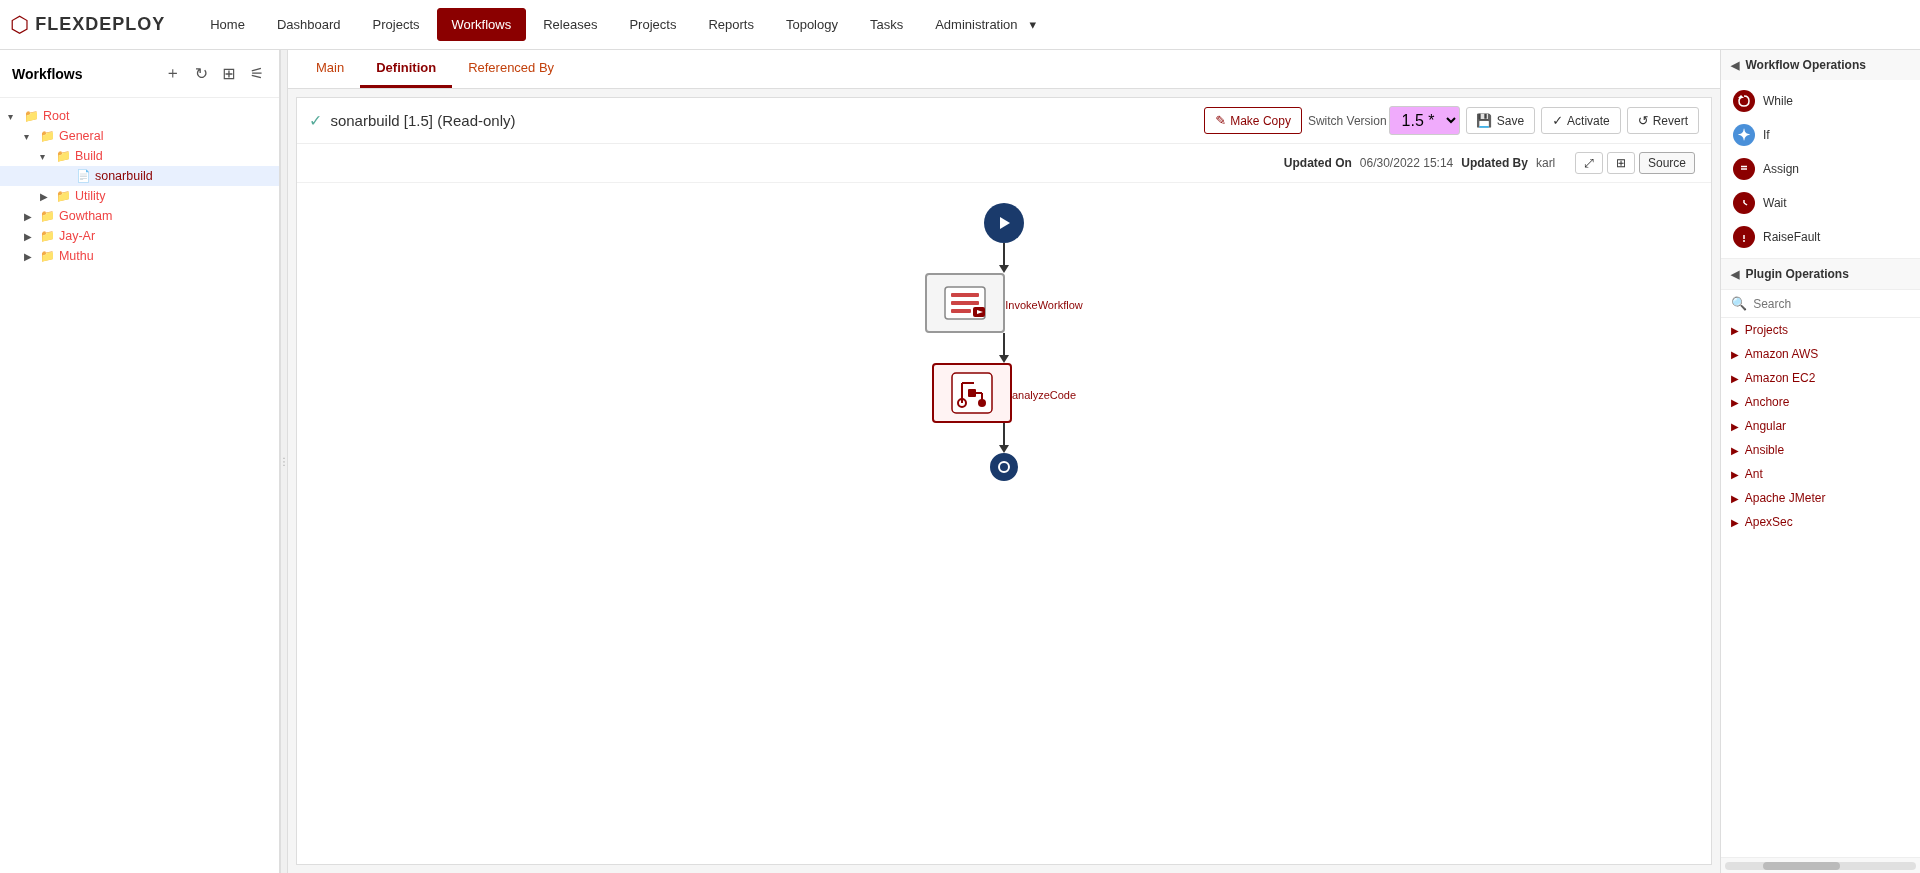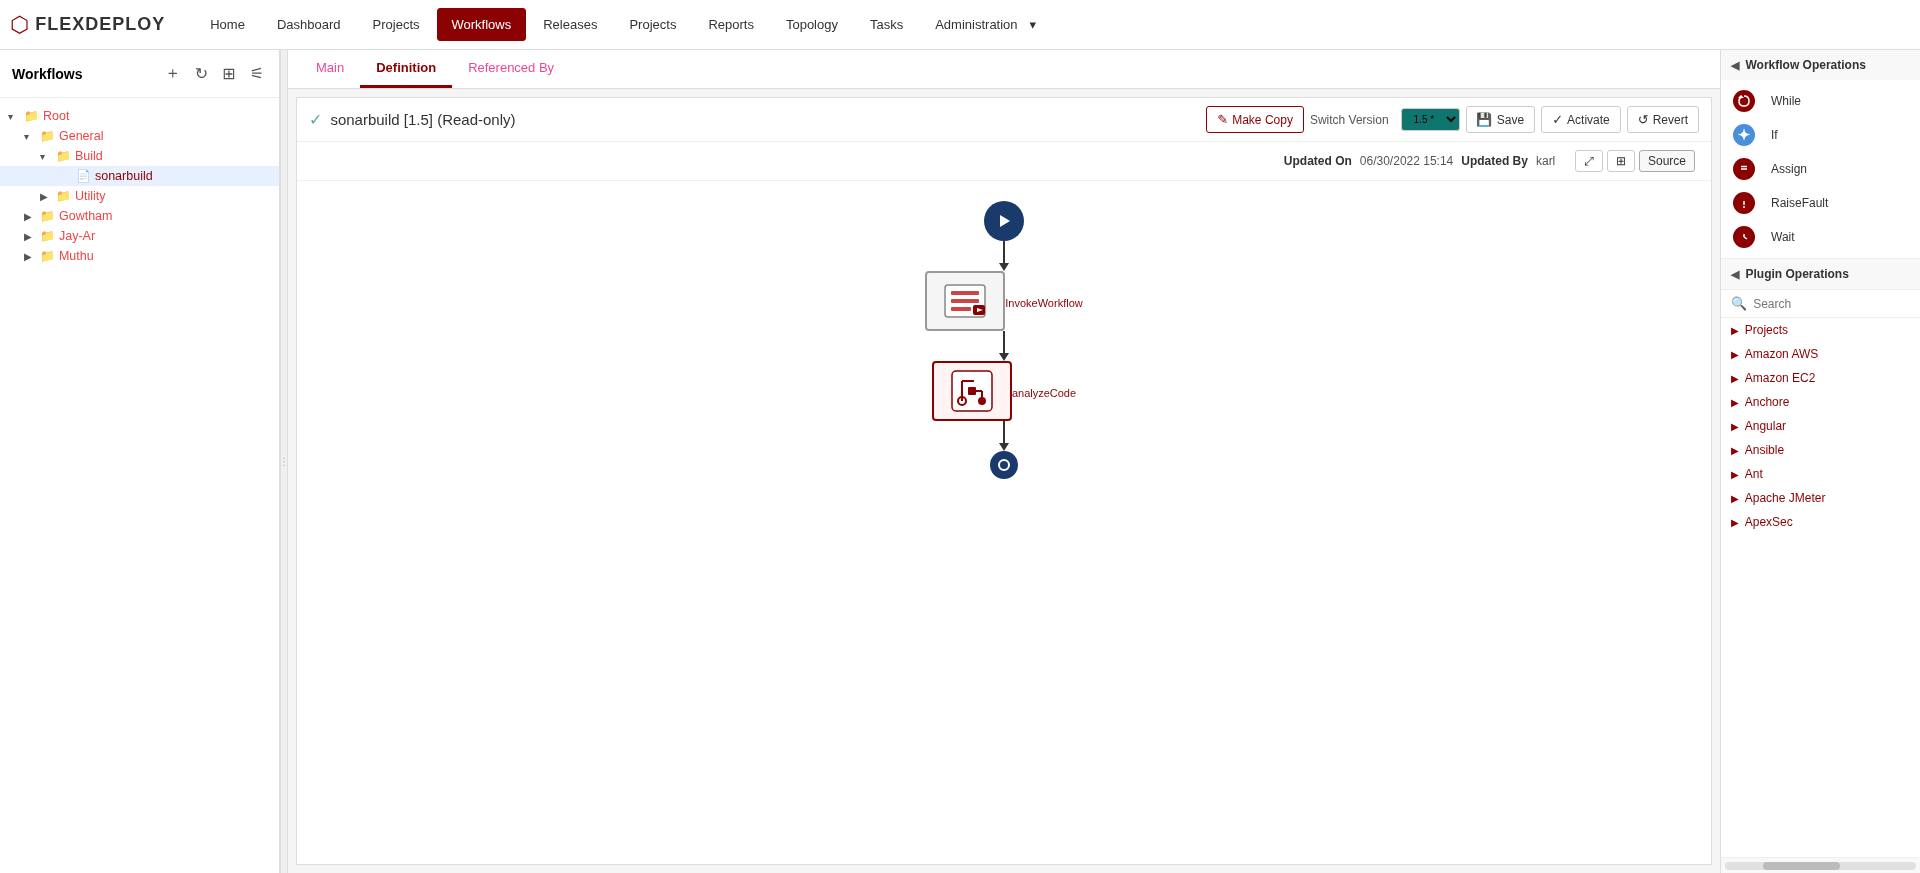--- a/index.html
+++ b/index.html
@@ -88,21 +88,21 @@
       background: #fff;
       border-bottom: 1px solid #ddd;
       display: flex;
       padding: 0 12px;
     }
     .tab {
       padding: 10px 16px;
       cursor: pointer;
       border-bottom: 3px solid transparent;
       font-size: 13px;
-      color: #ec4899;
+      color: #c2410c;
     }
     .tab.active { border-bottom-color: #8b0000; color: #8b0000; font-weight: bold; }
 
     
     .workflow-editor {
       flex: 1;
       display: flex;
       flex-direction: column;
       background: #fff;
       margin: 8px;
@@ -130,30 +130,30 @@
       background: #fff;
       cursor: pointer;
       font-size: 12px;
       color: #333;
     }
     .wf-btn.primary { background: #fff; border-color: #8b0000; color: #8b0000; }
     .wf-btn-icon { font-size: 13px; }
     .version-select {
       display: flex;
       align-items: center;
-      gap: 12px;
+      gap: 2px;
       font-size: 12px;
     }
     .version-label { color: #555; }
     .version-dropdown {
       border: 1px solid #ccc;
       border-radius: 3px;
       padding: 4px 8px;
-      font-size: 10px;
-      background: #0f766e;
+      font-size: 16px;
+      background: #f0abfc;
       cursor: pointer;
     }
 
     
     .workflow-canvas {
       flex: 1;
       display: flex;
       flex-direction: column;
       overflow: auto;
       position: relative;
@@ -243,21 +243,21 @@
       background: #f8f8f8;
       font-weight: bold;
       font-size: 12px;
       color: #333;
     }
     .panel-section-icon { color: #555; font-size: 11px; }
     .panel-ops-list { padding: 4px 0; overflow-y: auto; }
     .panel-op-item {
       display: flex;
       align-items: center;
-      gap: 16px;
+      gap: 8px;
       padding: 6px 12px;
       cursor: pointer;
       font-size: 12px;
     }
     .op-icon {
       width: 22px;
       height: 22px;
       border-radius: 50%;
       display: flex;
       align-items: center;
@@ -595,41 +595,41 @@
             <svg width="14" height="14" viewBox="0 0 14 14">
               <circle cx="7" cy="7" r="6" fill="#8b0000"></circle>
               <line x1="4" y1="7" x2="10" y2="7" stroke="white" stroke-width="1.5"></line>
               <line x1="4" y1="4.5" x2="10" y2="4.5" stroke="white" stroke-width="1.5"></line>
             </svg>
           </div>
           <span class="op-label">Assign</span>
         </div>
 
         <div class="panel-op-item">
+          <div class="op-icon op-wait">
+            <svg width="14" height="14" viewBox="0 0 14 14">
+              <circle cx="7" cy="7" r="6" fill="#8b0000"></circle>
+              <line x1="7" y1="4" x2="7" y2="7" stroke="white" stroke-width="1.5"></line>
+              <line x1="7" y1="7" x2="10" y2="9" stroke="white" stroke-width="1.5"></line>
+            </svg>
+          </div>
+          <span class="op-label">Wait</span>
+        </div>
+
+        <div class="panel-op-item">
           <div class="op-icon op-raise">
             <svg width="14" height="14" viewBox="0 0 14 14">
               <polygon points="7,1 13,13 1,13" fill="#8b0000" stroke="#8b0000" stroke-width="1"></polygon>
               <line x1="7" y1="5" x2="7" y2="9" stroke="white" stroke-width="1.5"></line>
               <circle cx="7" cy="11" r="1" fill="white"></circle>
             </svg>
           </div>
           <span class="op-label">RaiseFault</span>
         </div>
 
-        <div class="panel-op-item">
-          <div class="op-icon op-wait">
-            <svg width="14" height="14" viewBox="0 0 14 14">
-              <circle cx="7" cy="7" r="6" fill="#8b0000"></circle>
-              <line x1="7" y1="4" x2="7" y2="7" stroke="white" stroke-width="1.5"></line>
-              <line x1="7" y1="7" x2="10" y2="9" stroke="white" stroke-width="1.5"></line>
-            </svg>
-          </div>
-          <span class="op-label">Wait</span>
-        </div>
-
       </div>
     </div>
 
     <div class="plugin-section">
       <div class="plugin-header">
         <span class="panel-section-icon">◀</span>
         <span>Plugin Operations</span>
       </div>
       <div class="plugin-search">
         <span class="plugin-search-icon">🔍</span>

